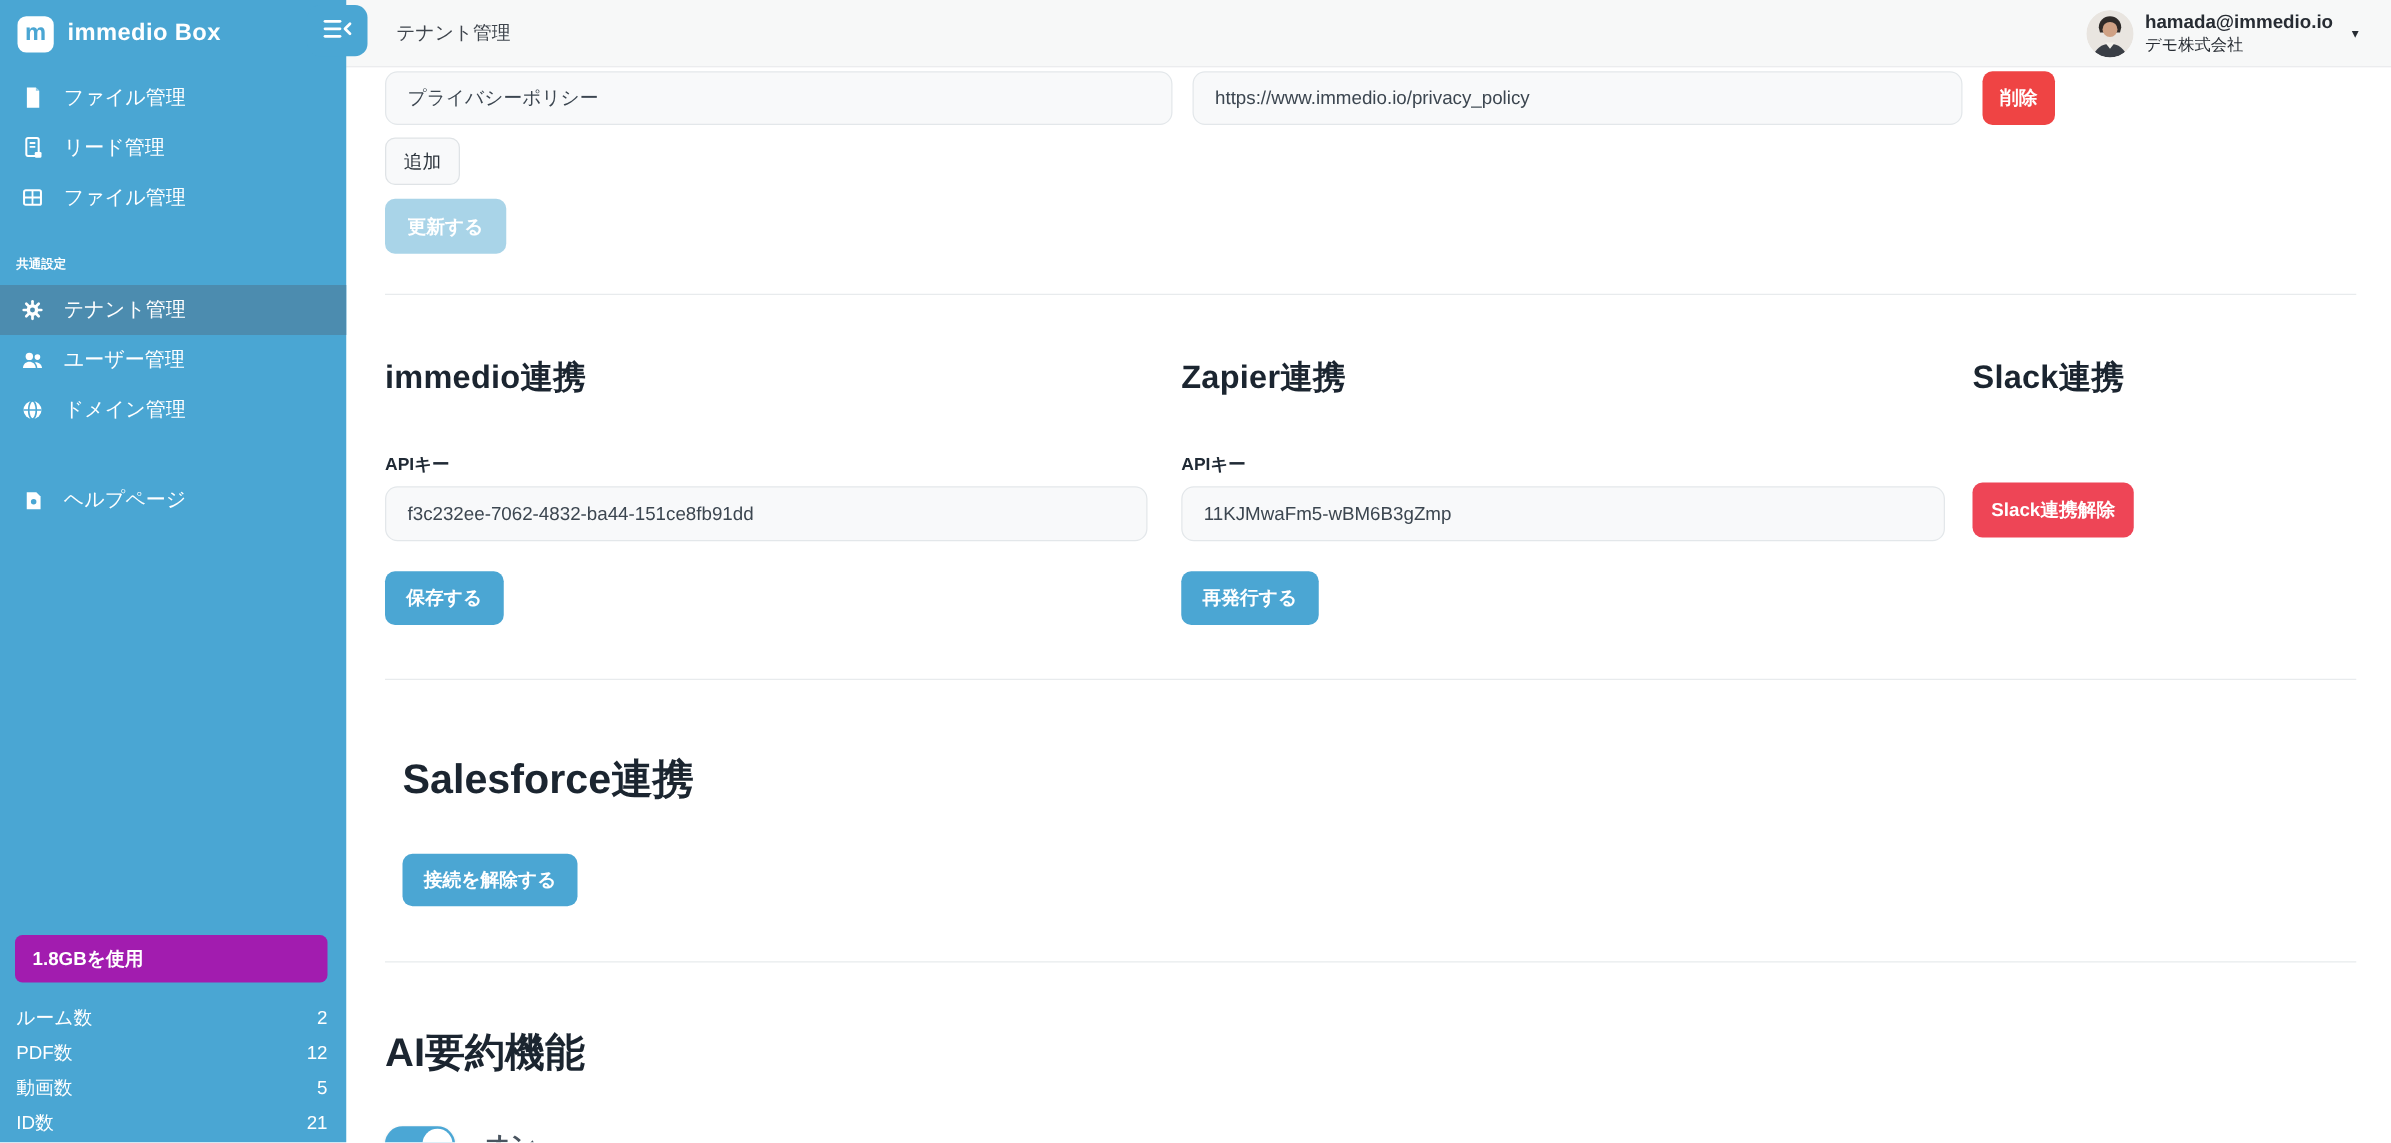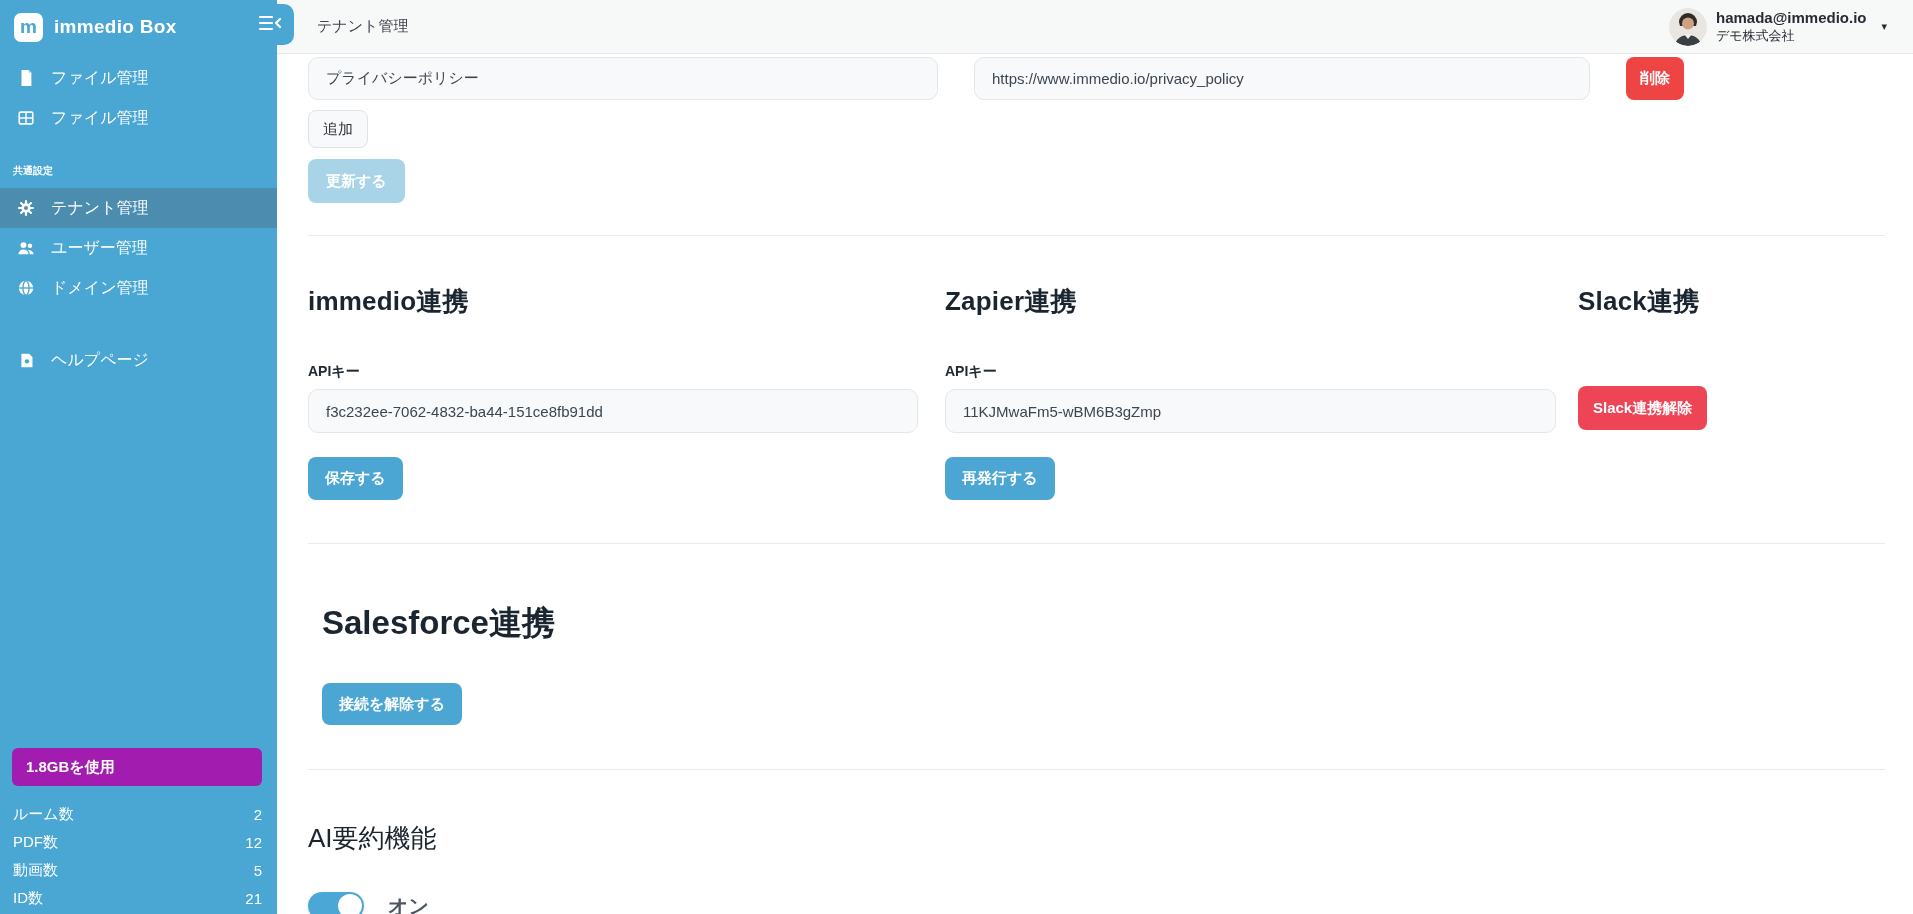--- a/index.html
+++ b/index.html
@@ -42,21 +42,21 @@
   .user-email { font-size:15px; font-weight:bold; color:#272c33; }
   .user-company { font-size:13px; color:#272c33; }
   .caret { font-size:11px; color:#272c33; margin-left:6px; }
 
   .content { flex:1; padding:3px 28px 0 31px; overflow:hidden; background:#fff; }
 
   .field { background:#f8f9fa; border:1px solid #e3e7ea; border-radius:10px; height:43px;
     font-size:15px; color:#3c4650; padding:0 17px; outline:none;
     font-family:"Liberation Sans","DejaVu Sans",sans-serif; }
 
-  .privacy-row { display:flex; gap:36px; margin-top:0; }
+  .privacy-row { display:flex; gap:16px; margin-top:0; }
   .privacy-name { width:630px; }
   .privacy-url { width:616px; }
 
   .btn { border:none; border-radius:8px; cursor:pointer; font-weight:bold; font-size:15px;
     color:#fff; font-family:"Liberation Sans","DejaVu Sans",sans-serif; }
   .btn-danger { background:#ef4444; height:43px; padding:0 14px; }
   .btn-primary { background:#4BA6D3; height:43px; padding:0 17px; }
   .btn-add { background:#f8f9fa; border:1px solid #dfe3e6; color:#2c343c; font-weight:normal;
     height:38px; padding:0 14px; margin-top:10px; border-radius:8px; }
   .btn-update { background:#A9D4E8; height:44px; padding:0 18px; margin-top:11px; cursor:default; }
@@ -73,21 +73,21 @@
   .api-immedio { width:610px; }
   .api-zapier { width:611px; }
   .mt-save { margin-top:24px; }
   .slack-btn { margin-top:67px; background:#EE4556; height:44px; padding:0 15px; }
 
   .salesforce { border-top:1px solid #e8ebed; padding:57px 0 44px 14px; }
   .sf-title { font-size:33px; font-weight:bold; color:#1b2530; }
   .sf-btn { margin-top:37px; height:42px; }
 
   .ai-section { border-top:1px solid #e8ebed; padding-top:51px; }
-  .ai-title { font-size:26px; font-weight:normal; color:#1b2530; }
+  .ai-title { font-size:32px; font-weight:bold; color:#1b2530; }
   .toggle-row { margin-top:36px; display:flex; align-items:center; gap:24px; }
   .switch { width:56px; height:28px; background:#4BA7D5; border-radius:14px; position:relative;
     cursor:pointer; box-shadow:0 1px 3px rgba(0,0,0,.12); }
   .knob { position:absolute; top:2px; right:2px; width:24px; height:24px; background:#fff;
     border-radius:50%; }
   .toggle-label { font-size:20px; color:#4a5560;font-weight:bold; }
 </style>
 </head>
 <body>
 
@@ -113,20 +113,31 @@
 
     <nav class="nav">
       <div class="nav-item">
         <span class="ic">
           <svg width="18" height="18" viewBox="0 0 20 20">
             <path d="M5 1h8l3 3v15H5z" fill="#fff"></path>
             <path d="M13 1v3h3z" fill="#8fcce8"></path>
           </svg>
         </span>
         <span>ファイル管理</span>
+      </div>
+      <div class="nav-item">
+        <span class="ic">
+          <svg width="18" height="18" viewBox="0 0 20 20">
+            <rect x="4.5" y="1.5" width="11" height="16" rx="1.5" fill="none" stroke="#fff" stroke-width="1.8"></rect>
+            <line x1="7.5" y1="6" x2="12.5" y2="6" stroke="#fff" stroke-width="1.6"></line>
+            <line x1="7.5" y1="9.5" x2="12.5" y2="9.5" stroke="#fff" stroke-width="1.6"></line>
+            <rect x="12" y="14" width="6" height="5" rx="1" fill="#fff"></rect>
+          </svg>
+        </span>
+        <span>リード管理</span>
       </div>
       <div class="nav-item">
         <span class="ic">
           <svg width="18" height="18" viewBox="0 0 20 20">
             <rect x="2.5" y="3.5" width="15" height="13" rx="1.5" fill="none" stroke="#fff" stroke-width="1.8"></rect>
             <line x1="10" y1="3.5" x2="10" y2="16.5" stroke="#fff" stroke-width="1.6"></line>
             <line x1="2.5" y1="10" x2="17.5" y2="10" stroke="#fff" stroke-width="1.6"></line>
           </svg>
         </span>
         <span>ファイル管理</span>

